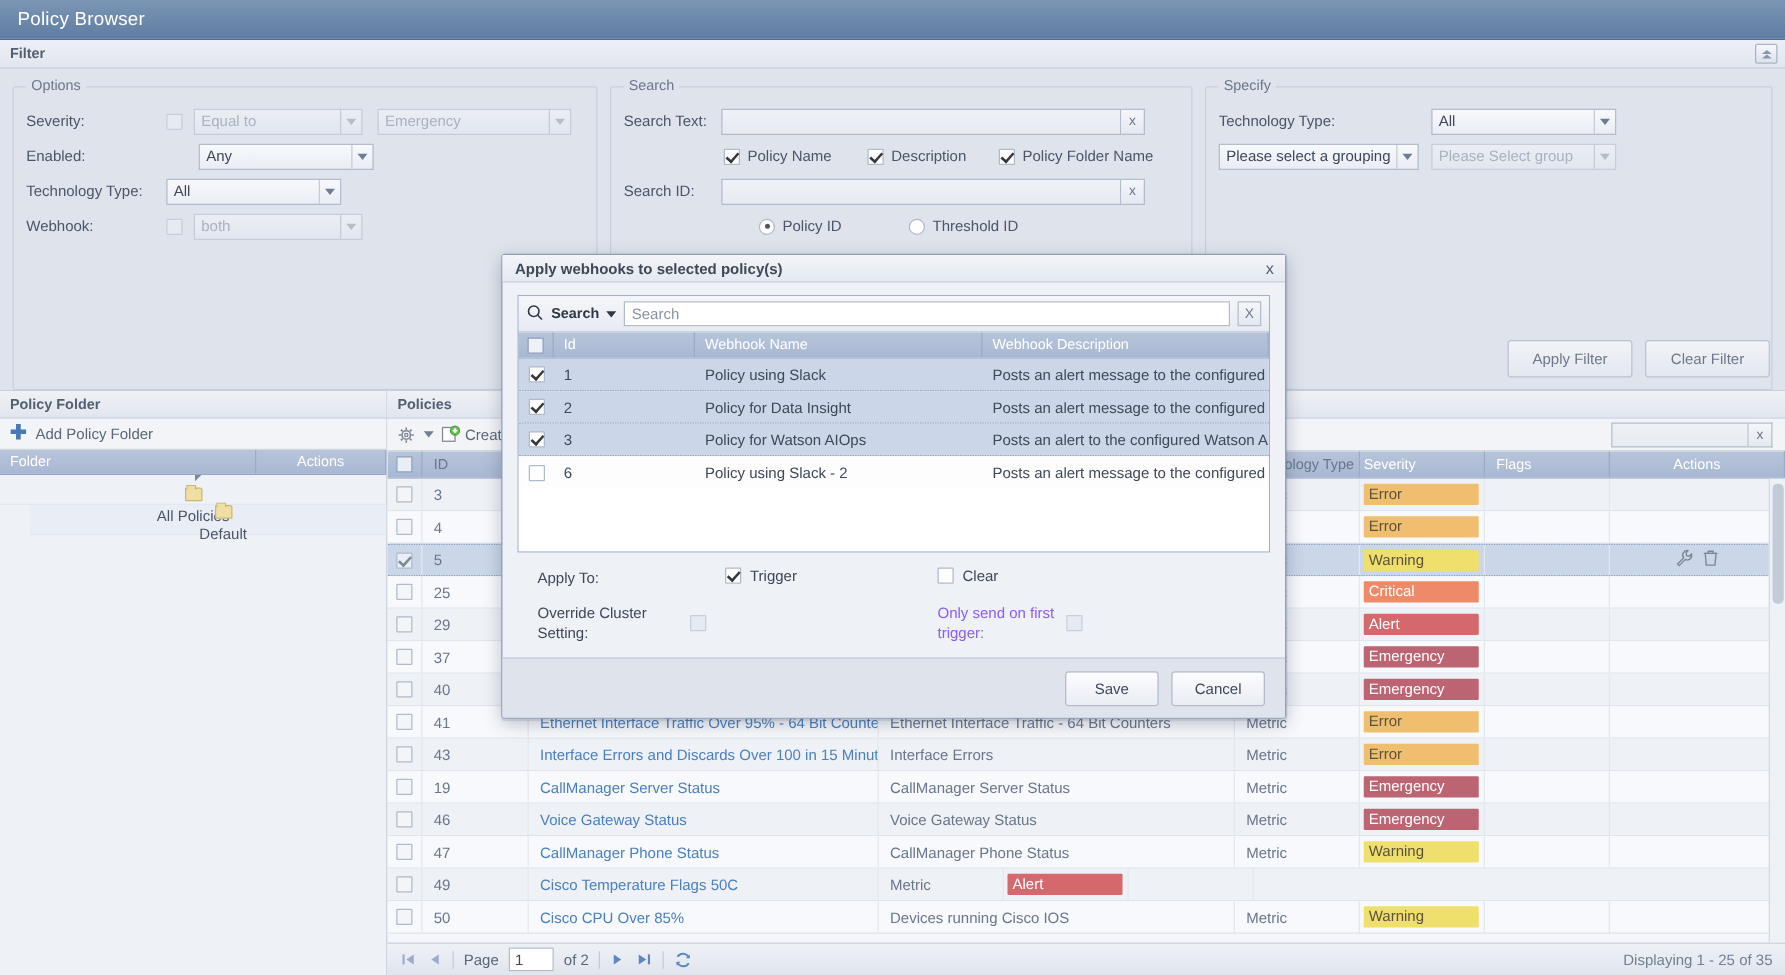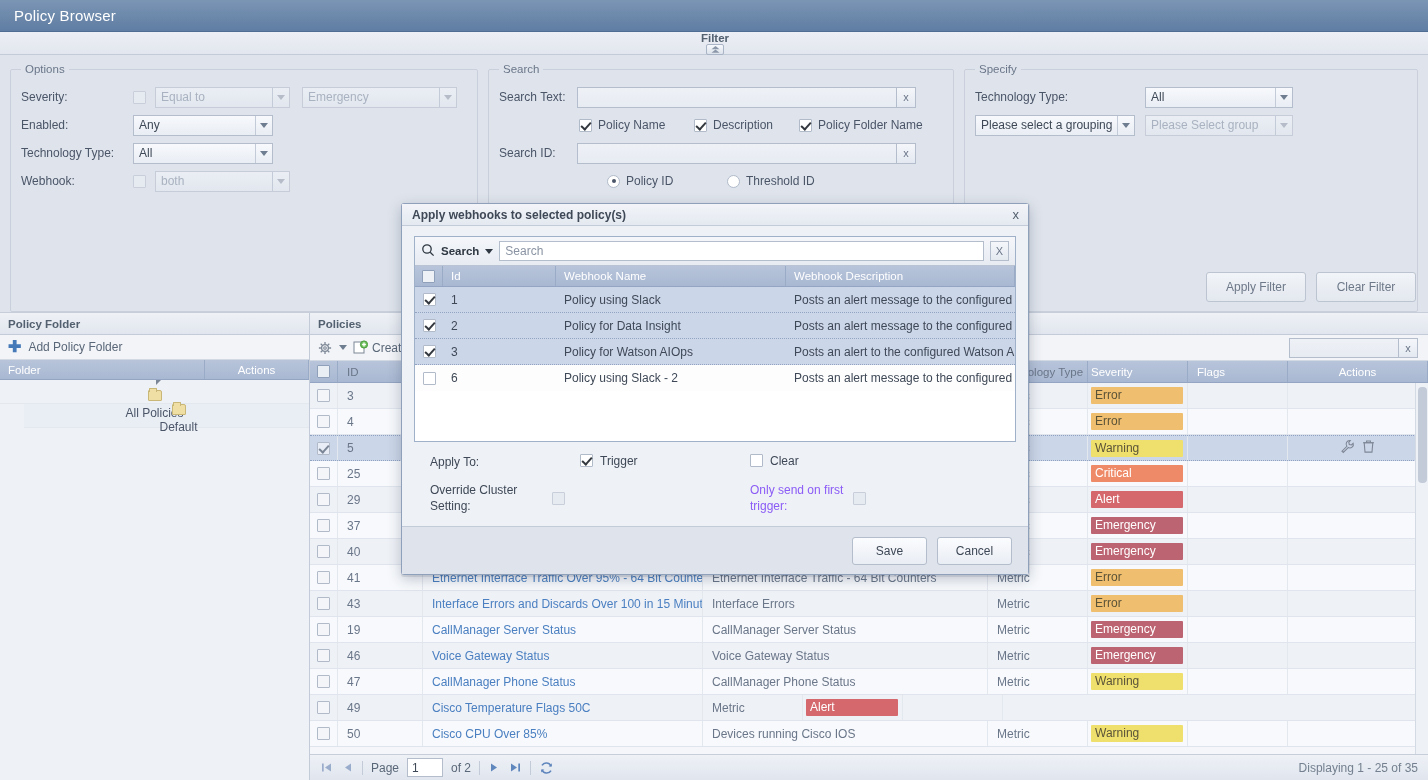--- a/index.html
+++ b/index.html
@@ -24,21 +24,20 @@
   }
   .titlebar .title { color: #ffffff; font-size: 15px; font-weight: 400; letter-spacing: .2px;}
 
   
   .filter-header {
     height: 23px;
     background: linear-gradient(to bottom, #eceff5 0%, #e2e6ee 100%);
     border-bottom: 1px solid #c3cbd9;
     display: flex; align-items: center; justify-content: space-between;
     padding: 0 6px 0 8px;
-    flex-direction: column;
   }
   .filter-header .lbl { font-weight: bold; font-size: 11.5px; color: #53606f; }
   .collapse-btn {
     width: 18px; height: 16px; border: 1px solid #a9b4c6;
     border-radius: 2px;
     background: linear-gradient(to bottom,#f6f8fb,#dde3ec);
     display:flex; align-items:center; justify-content:center;
     cursor: pointer;
   }
   .collapse-btn svg { display:block; }
@@ -322,21 +321,21 @@
         <span class="combo dis" style="width:155px;margin-left:12px;">
           <span>Emergency</span>
           <span class="arrow">
               <i class="caret dis"></i>
             </span>
         </span>
       </div>
 
       <div class="frow">
         <span class="flabel">Enabled:</span>
-        <span class="combo" style="width:140px;">
+        <span class="combo" style="width:140px;margin-left:26px;">
           <span>Any</span>
           <span class="arrow">
               <i class="caret"></i>
             </span>
         </span>
       </div>
 
       <div class="frow">
         <span class="flabel">Technology Type:</span>
         <span class="combo" style="width:140px;">

